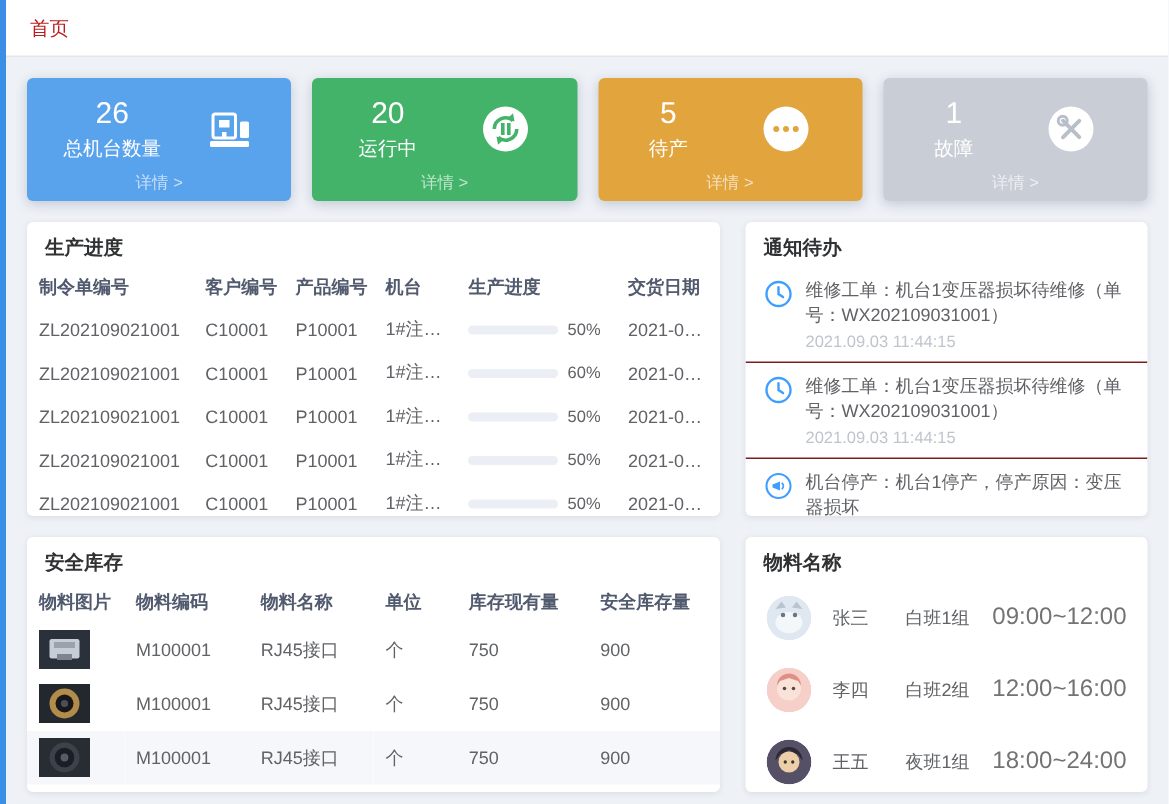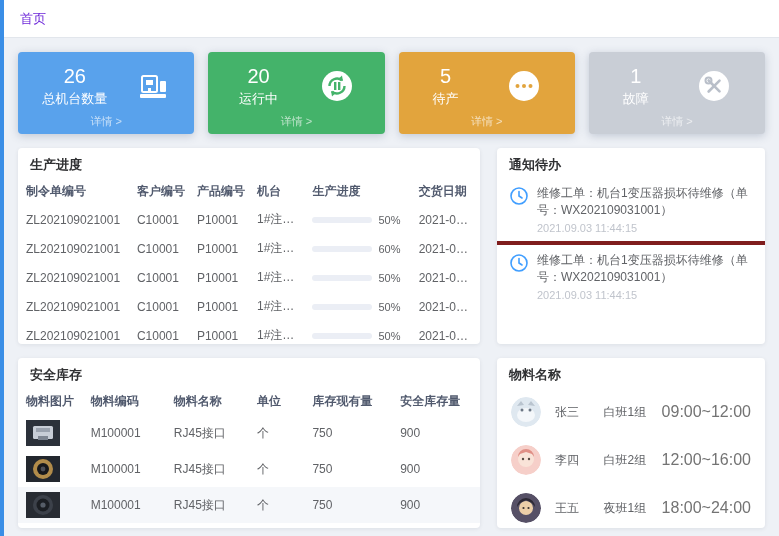--- a/index.html
+++ b/index.html
@@ -1,21 +1,21 @@
 <!DOCTYPE html>
 <html><head>
 <meta charset="utf-8">
 <style>
   html,body{margin:0;padding:0;}
   body{font-family:"Liberation Sans","DejaVu Sans",sans-serif;}
   .app{width:779px;height:536px;position:relative;background:#eef1f6;display:flex;overflow:hidden;}
   .side-strip{width:4px;background:#3a8ee6;flex:none;}
   .main{flex:1;display:flex;flex-direction:column;min-width:0;}
   .topbar{height:37px;background:#fff;border-bottom:1px solid #e2e6ec;display:flex;align-items:center;padding:0 16px;flex:none;}
-  .tab{font-size:13px;color:#6d28d9;cursor:pointer;text-align:center;}
+  .tab{font-size:13px;color:#b91c1c;cursor:pointer;text-align:center;}
   .content{padding:14px 14px 0 14px;display:flex;flex-direction:column;min-height:0;justify-content:space-between;}
 
   
   .cards{display:flex;gap:14px;margin-bottom:14px;}
   .card{flex:1;height:82px;border-radius:4px;color:#fff;padding:8px 10px 4px;box-shadow:0 2px 8px rgba(60,80,110,.25);box-sizing:border-box;cursor:pointer;}
   .card-main{display:flex;align-items:center;justify-content:space-around;height:52px;}
   .card-text{text-align:center;}
   .card-value{font-size:20px;line-height:22px;}
   .card-label{font-size:13px;margin-top:3px;}
   .card-detail{text-align:center;font-size:11px;color:rgba(255,255,255,.65);margin-top:2px;cursor:pointer;}
@@ -35,21 +35,21 @@
   .prod-table td{padding:6px 8px;}
   .row-shaded{background:#f5f7fa;}
 
   
   .progress-wrap{display:flex;align-items:center;gap:6px;}
   .bar{width:60px;height:6px;background:#ebeef5;border-radius:3px;overflow:hidden;flex:none;}
   .fill{height:100%;background:#409eff;border-radius:3px;}
   .pct{font-size:11px;color:#606266;}
 
   
-  .notice-item{display:flex;gap:8px;padding:7px 12px;border-bottom:4px solid #7f1d1d;cursor:pointer;}
+  .notice-item{display:flex;gap:8px;padding:7px 12px;border-bottom:1px solid #7f1d1d;cursor:pointer;}
   .notice-item:last-child{border-bottom:none;}
   .notice-icon{width:20px;height:20px;flex:none;margin-top:1px;}
   .notice-text{font-size:12px;color:#606266;line-height:1.45;}
   .notice-time{font-size:11px;color:#c0c4cc;margin-top:2px;}
 
   
   .sched-row{display:flex;align-items:center;padding:9px 14px;}
   .sched-avatar{width:30px;height:30px;border-radius:50%;overflow:hidden;flex:none;}
   .sched-name{font-size:12px;color:#606266;width:62px;margin-left:14px;}
   .sched-shift{font-size:12px;color:#606266;width:74px;}
@@ -260,20 +260,32 @@
           <div class="notice-item">
             <span class="notice-icon">
               <svg viewBox="0 0 20 20" width="20" height="20">
                   <circle cx="10" cy="10" r="8" fill="none" stroke="#409eff" stroke-width="1.6"></circle>
                   <path d="M10 5.5V10l3 2" fill="none" stroke="#409eff" stroke-width="1.6" stroke-linecap="round"></path>
                 </svg>
             </span>
             <div>
               <div class="notice-text">维修工单：机台1变压器损坏待维修（单号：WX202109031001）</div>
               <div class="notice-time">2021.09.03 11:44:15</div>
+            </div>
+          </div>
+          <div class="notice-item">
+            <span class="notice-icon">
+              <svg viewBox="0 0 20 20" width="20" height="20">
+                  <circle cx="10" cy="10" r="8" fill="none" stroke="#409eff" stroke-width="1.4"></circle>
+                  <path d="M6 9v2l5 2V7z" fill="#409eff"></path>
+                  <path d="M12.5 8.2a2.6 2.6 0 0 1 0 3.6" fill="none" stroke="#409eff" stroke-width="1.2" stroke-linecap="round"></path>
+                </svg>
+            </span>
+            <div>
+              <div class="notice-text">机台停产：机台1停产，停产原因：变压器损坏</div>
             </div>
           </div>
 
         </div>
 
       </div>
 
       <div class="grid">
 
         <div class="panel h170">

